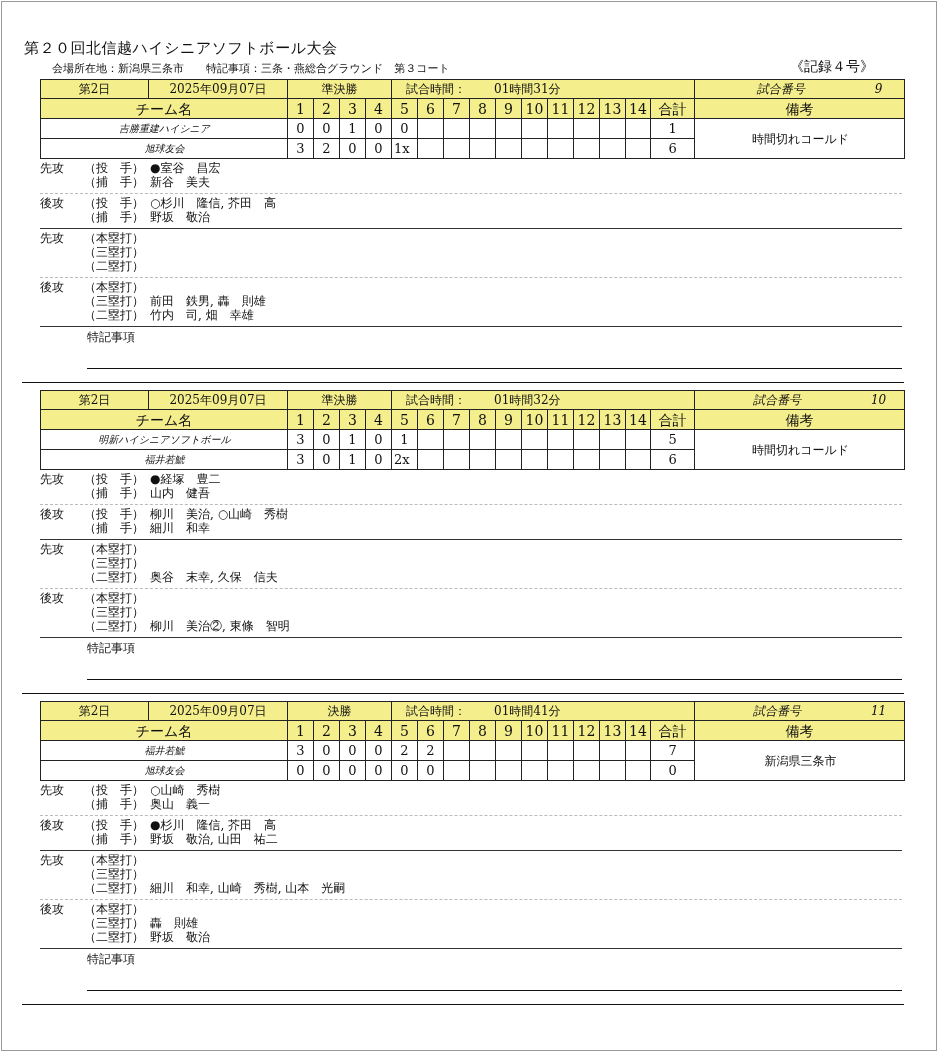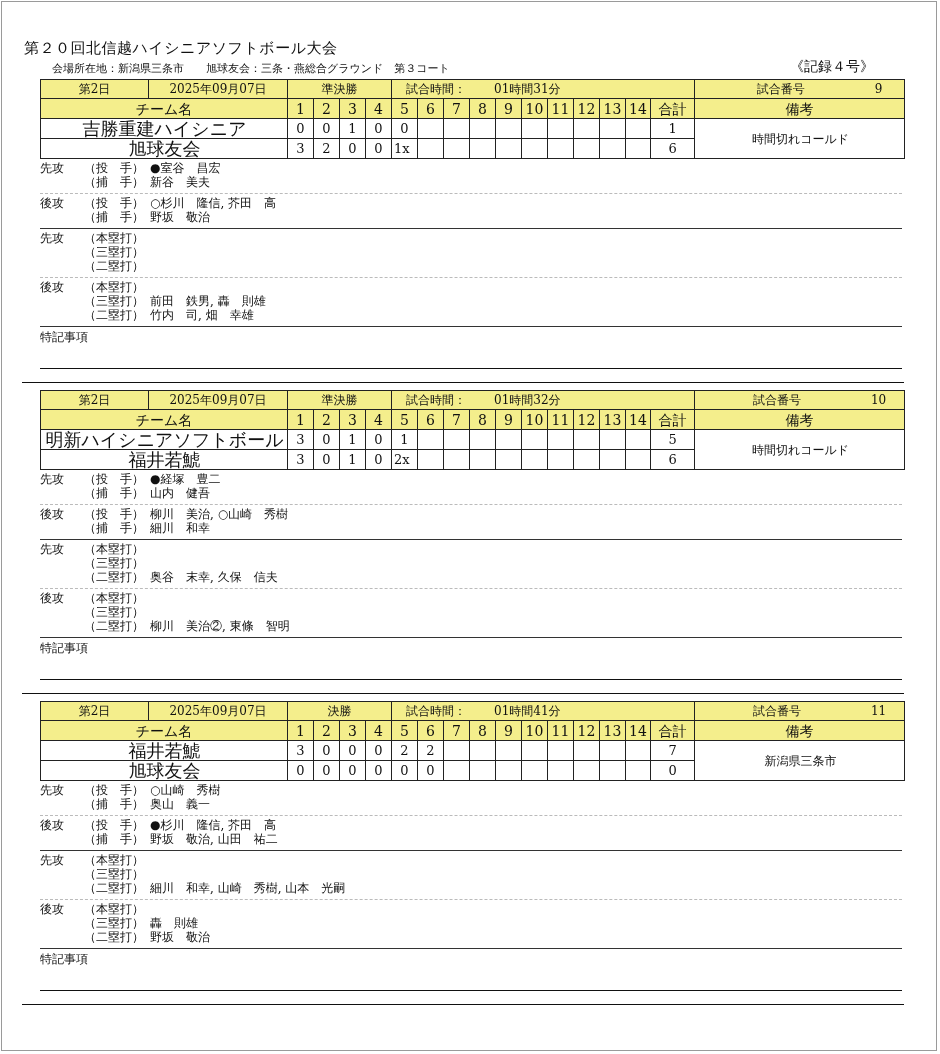--- a/index.html
+++ b/index.html
@@ -7,44 +7,44 @@
   .frame{position:absolute;left:1px;top:1px;width:936px;height:1050px;border:1px solid #9a9a9a;box-sizing:border-box;}
   .title{position:absolute;left:24px;top:39px;font-size:15px;letter-spacing:0.5px;}
   .venue{position:absolute;left:52px;top:61px;font-size:11px;white-space:pre;}
   .record-no{position:absolute;left:790px;top:58px;font-size:14px;}
   .game{position:absolute;left:40px;width:862px;}
   table.score{border-collapse:collapse;width:862px;table-layout:fixed;font-size:13px;}
   table.score td{border:1px solid #222;height:19px;padding:0;text-align:center;line-height:18px;white-space:nowrap;overflow:hidden;}
   table.score tr.hdr1 td,table.score tr.hdr2 td{background:#f4ee8c;}
   table.score tr.hdr1 td{font-size:12px;height:18px;}
   table.score tr.hdr2 td{font-size:14px;}
-  td.team{text-align:left;padding-left:1px !important;font-size:18px;}
+  td.team{text-align:left;padding-left:1px !important;font-size:10px;font-style:italic;}
   td.inn-num{font-size:13px;}
   td.inn-cell.left{text-align:left;padding-left:2px;}
   td.remark{text-align:center;vertical-align:middle;font-size:12px;padding-left:2px !important;}
   .time-cell{text-align:left !important;padding-left:14px !important;}
   .time-cell .tval{margin-left:28px;margin-top:31px;}
-  .match-cell{text-align:left;padding-left:40px !important;}
+  .match-cell{text-align:left;padding-left:40px !important;font-style:italic;}
   .detail{font-size:12px;line-height:14px;position:relative;}
   .block{position:relative;padding:2px 0 4px 0;}
   .block.dashed{border-bottom:1px dashed #bbb;}
   .block.solid{border-bottom:1px solid #333;}
   .line{display:flex;height:14px;}
   .side{width:44px;padding-left:0px;}
   .pos{width:66px;white-space:pre;}
   .names{white-space:pre;}
-  .notes{font-size:12px;height:38px;padding-top:3px;border-bottom:1.5px solid #111;}
+  .notes{font-size:12px;height:38px;padding-top:3px;border-bottom:1.5px solid #111;margin-left:47px;}
   .sep{position:absolute;left:22px;width:882px;border-top:1.5px solid #111;}
 </style>
 </head>
 <body>
 
 <div class="frame"></div>
 <div class="title">第２０回北信越ハイシニアソフトボール大会</div>
-<div class="venue">会場所在地：新潟県三条市　　旭球友会：三条・燕総合グラウンド　第３コート</div>
+<div class="venue">会場所在地：新潟県三条市　　特記事項：三条・燕総合グラウンド　第３コート</div>
 <div class="record-no">《記録４号》</div>
 
 <div id="games">
     <div class="game" style="top: 79px;">
     <table class="score">
       <colgroup>
         <col style="width:108px">
           <col style="width:139px">
         <col style="width:26px">
           <col style="width:26px">

